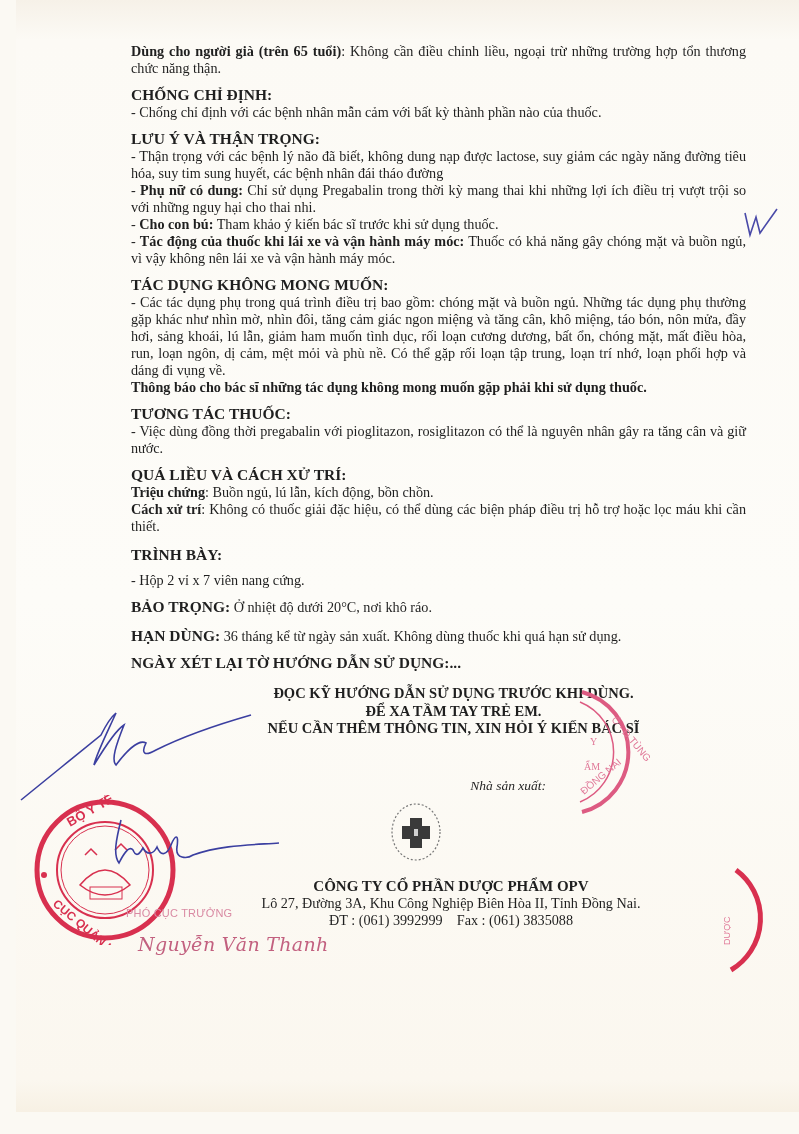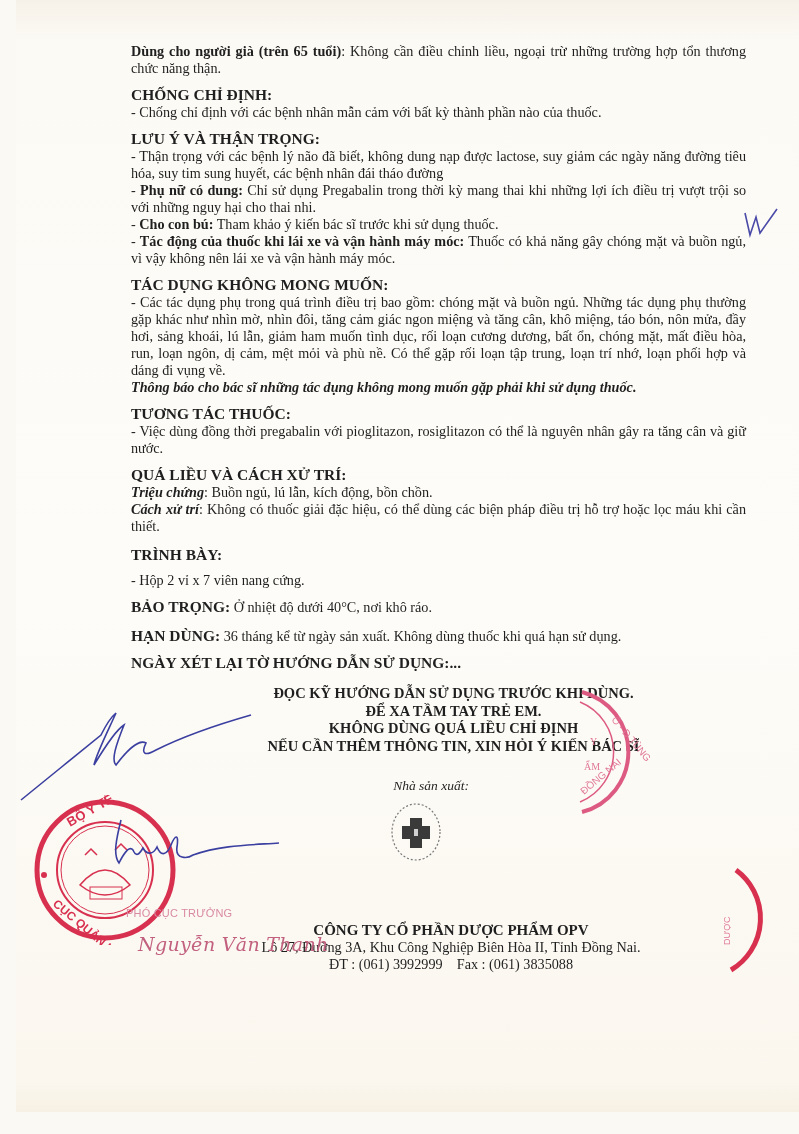--- a/index.html
+++ b/index.html
@@ -16,35 +16,35 @@
   }
   .content {
     position: absolute; left: 115px; top: 43px; width: 615px;
     font-size: 14.2px; line-height: 17px;
   }
   .para { margin: 0; text-align: justify; }
   .h { font-weight: bold; font-size: 15.5px; margin: 0; line-height: 19px; }
   .gap8 { height: 8px; }
   .gap10 { height: 10px; }
   b { font-weight: bold; }
-  .bi { font-weight: bold; font-style: italic; }
+  .bi { font-weight: bold; }
   .warn {
     position: absolute; left: 200px; top: 685px; width: 475px;
     text-align: center; font-weight: bold; font-size: 14.5px; line-height: 17.5px;
   }
   .maker {
-    position: absolute; left: 300px; top: 778px; width: 230px; text-align: center;
+    position: absolute; left: 300px; top: 778px; width: 230px; text-align: right;
     font-style: italic; font-size: 13.5px;
   }
   .logo { position: absolute; left: 370px; top: 800px; width: 60px; height: 65px; }
   .company {
     position: absolute; left: 185px; top: 878px; width: 500px; text-align: center;
     font-size: 14.2px; line-height: 17px;
   }
-  .company .name { font-weight: bold; font-size: 15px; margin-top: 44px; }
+  .company .name { font-weight: bold; font-size: 15px; }
   .stamp-left { position: absolute; left: 14px; top: 795px; width: 150px; height: 150px; }
   .stamp-right { position: absolute; left: 560px; top: 680px; width: 90px; height: 140px; }
   .stamp-right2 { position: absolute; left: 700px; top: 865px; width: 50px; height: 110px; }
   .sig1 { position: absolute; left: 0px; top: 705px; width: 240px; height: 110px; }
   .sig2 { position: absolute; left: 85px; top: 815px; width: 180px; height: 60px; }
   .wmark { position: absolute; left: 725px; top: 205px; width: 40px; height: 35px; }
   .deputy {
     position: absolute; left: 110px; top: 907px; color: #d98aa3;
     font-family: "Liberation Sans", sans-serif; font-size: 11px; letter-spacing: 0.2px;
   }
@@ -85,33 +85,32 @@
     <p class="h">QUÁ LIỀU VÀ CÁCH XỬ TRÍ:</p>
     <p class="para"><span class="bi">Triệu chứng</span><span>: Buồn ngủ, lú lẫn, kích động, bồn chồn.</span></p>
     <p class="para"><span class="bi">Cách xử trí</span><span>:   Không có thuốc giải đặc hiệu, có thể dùng các biện pháp điều trị hỗ trợ hoặc lọc máu khi cần thiết.</span></p>
     <div class="gap10"></div>
 
     <p class="h">TRÌNH BÀY:</p>
     <div class="gap8"></div>
     <p class="para">-  Hộp 2 vỉ x 7 viên nang cứng.</p>
     <div class="gap8"></div>
 
-    <p class="para"><b class="h" style="display:inline">BẢO TRỌNG:</b><span> Ở nhiệt độ dưới 40°C, nơi khô ráo.</span></p>
+    <p class="para"><b class="h" style="display:inline">BẢO TRỌNG:</b><span> Ở nhiệt độ dưới 20°C, nơi khô ráo.</span></p>
     <div class="gap10"></div>
 
     <p class="para"><b class="h" style="display:inline">HẠN DÙNG:</b><span> 36 tháng kể từ ngày sản xuất. Không dùng thuốc khi quá hạn sử dụng.</span></p>
     <div class="gap8"></div>
 
     <p class="h">NGÀY XÉT LẠI TỜ HƯỚNG DẪN SỬ DỤNG:...</p>
   </div>
 
   <div class="warn">
     <div>ĐỌC KỸ HƯỚNG DẪN SỬ DỤNG TRƯỚC KHI DÙNG.</div>
     <div>ĐỂ XA TẦM TAY TRẺ EM.</div>
-    <div>KHÔNG DÙNG QUÁ LIỀU CHỈ ĐỊNH</div>
     <div>NẾU CẦN THÊM THÔNG TIN, XIN HỎI Ý KIẾN BÁC SĨ</div>
   </div>
 
   <div class="maker">Nhà sản xuất:</div>
 
   <svg class="logo" viewBox="0 0 60 65">
     <ellipse cx="30" cy="32" rx="24" ry="28" fill="none" stroke="#777" stroke-width="1.2" stroke-dasharray="2 2"></ellipse>
     <rect x="24" y="18" width="12" height="30" fill="#3a3a3a"></rect>
     <rect x="16" y="26" width="28" height="13" fill="#3a3a3a"></rect>
     <rect x="28" y="29" width="4" height="7" fill="#d0d0d0"></rect>

